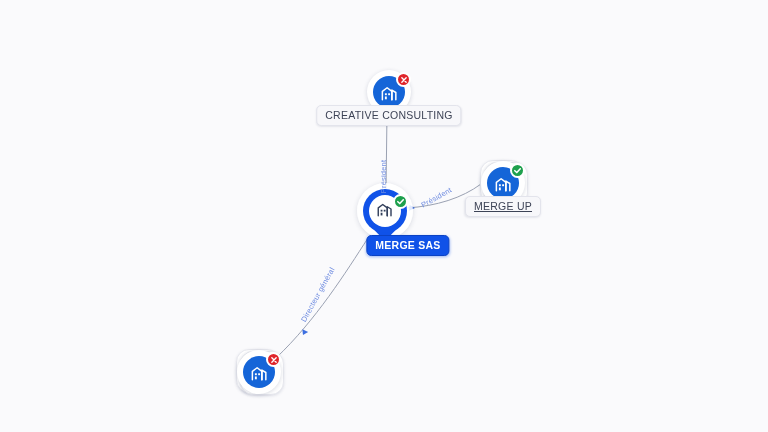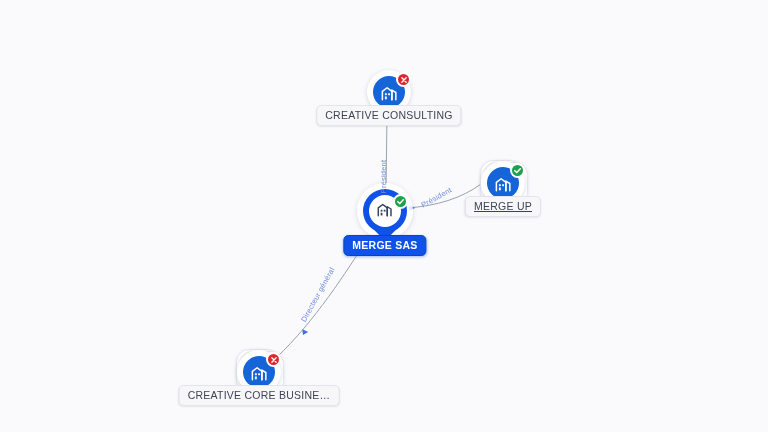--- a/index.html
+++ b/index.html
@@ -243,21 +243,21 @@
           </svg>
         </span>
       </div>
     </div>
     <div class="badge badge-green" style="left:8px; top:-19px;">
       <svg width="9" height="9" viewBox="0 0 10 10">
         <path d="M2 5.2 L4.2 7.3 L8.1 3.1" stroke="#fff" stroke-width="1.7" fill="none" stroke-linecap="round" stroke-linejoin="round"></path>
       </svg>
     </div>
   </div>
-  <div class="node-label label-selected" style="left:385px; top:235px;">MERGE SAS</div>
+  <div class="node-label label-selected" style="left:408px; top:235px;">MERGE SAS</div>
 
   <div class="node" style="left:259px; top:372px;">
     <div class="node-stack stack-c"></div>
     <div class="node-stack stack-b"></div>
     <div class="node-halo"></div>
     <div class="node-circle">
       <span>
         <svg width="19" height="19" viewBox="0 0 24 24" fill="none">
           <path d="M3 21V10.5L9 6l6 4.5V21" stroke="#fff" stroke-width="1.9" stroke-linejoin="round" stroke-linecap="round"></path>
           <path d="M15 21V9l5 3v9" stroke="#fff" stroke-width="1.9" stroke-linejoin="round" stroke-linecap="round"></path>
@@ -266,21 +266,20 @@
           <rect x="6.2" y="17" width="2.4" height="3.6" fill="#fff"></rect>
         </svg>
       </span>
     </div>
     <div class="badge badge-red" style="left:7px; top:-20px;">
       <svg width="8" height="8" viewBox="0 0 10 10">
         <path d="M2.3 2.3 L7.7 7.7 M7.7 2.3 L2.3 7.7" stroke="#fff" stroke-width="1.7" stroke-linecap="round"></path>
       </svg>
     </div>
   </div>
-  <div class="node-label label-plain" style="left:259px; top:385px;">CREATIVE CORE BUSINE…</div>
 
   <div class="edge-label" style="left:388px; top:172px; transform: rotate(-90deg) translate(-50%, -50%);">Président</div>
 
   <div class="edge-label" style="left:424px; top:205px; transform: rotate(-29deg) translate(0, -50%);">Président</div>
 
   <div class="edge-label" style="left:307px; top:319px; transform: rotate(-61deg) translate(0, -50%);">Directeur général</div>
 
 </div>
 
 </body></html>

